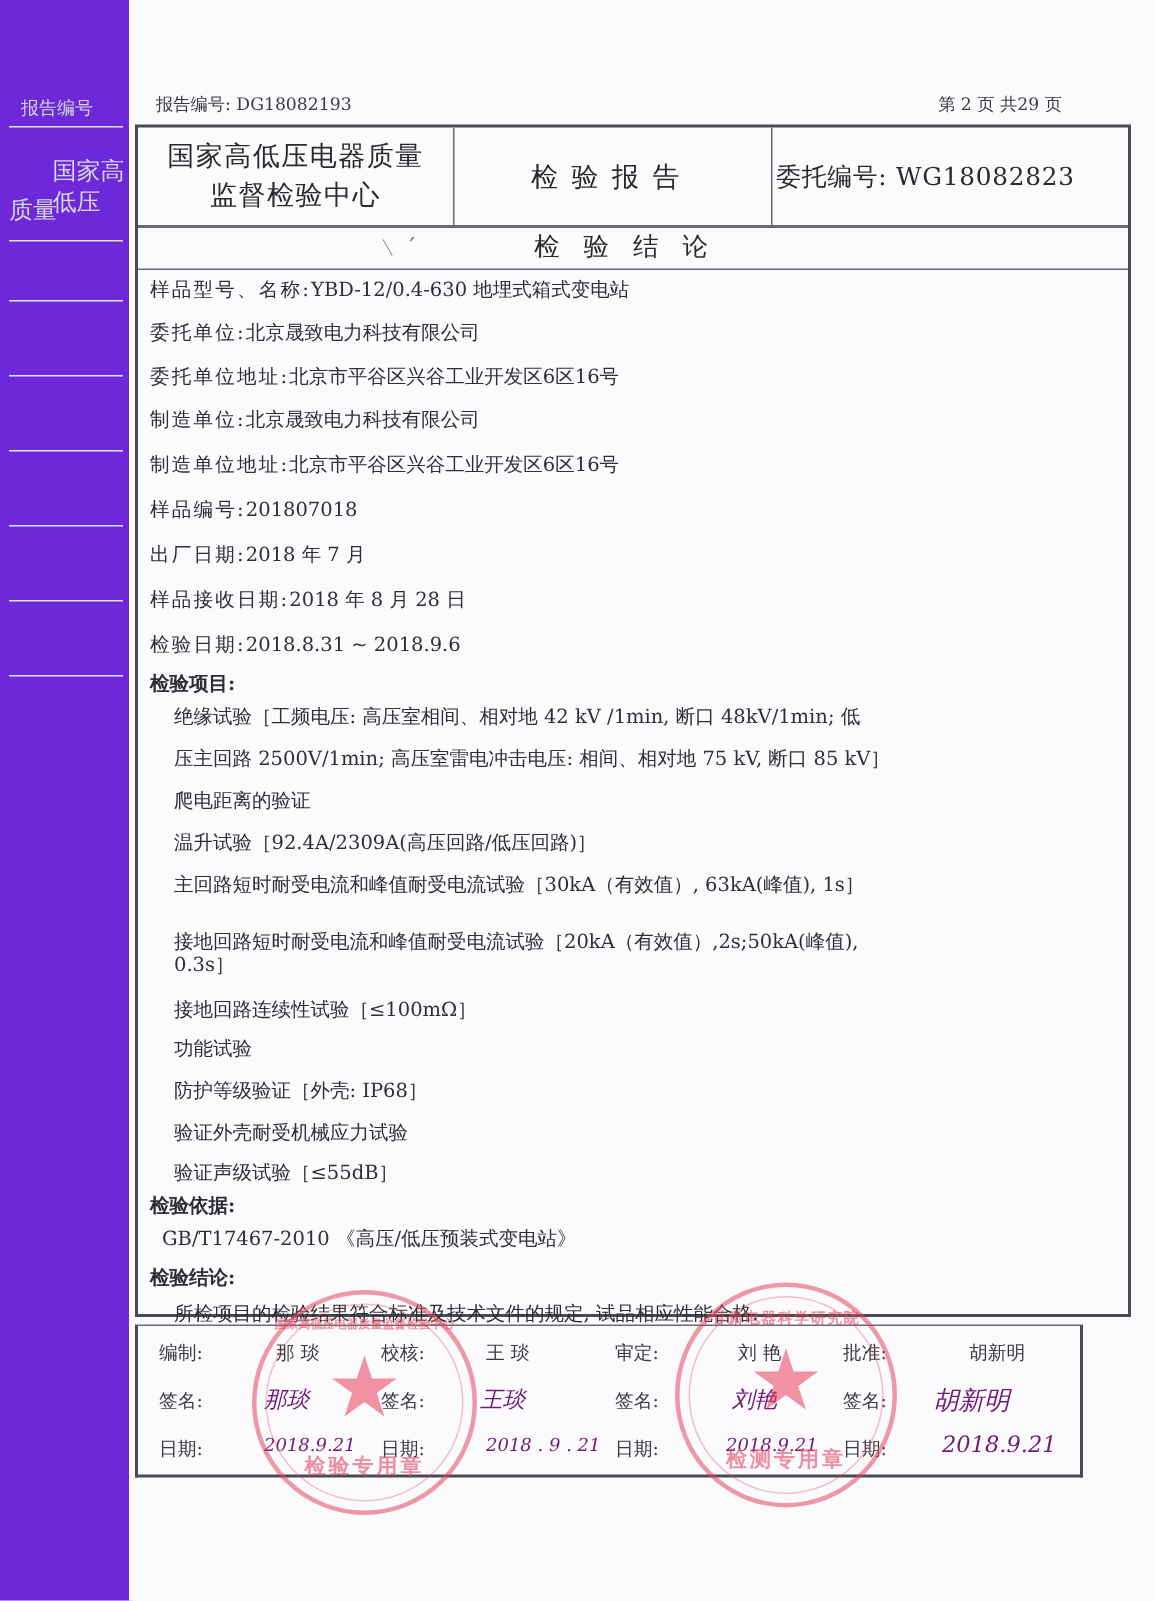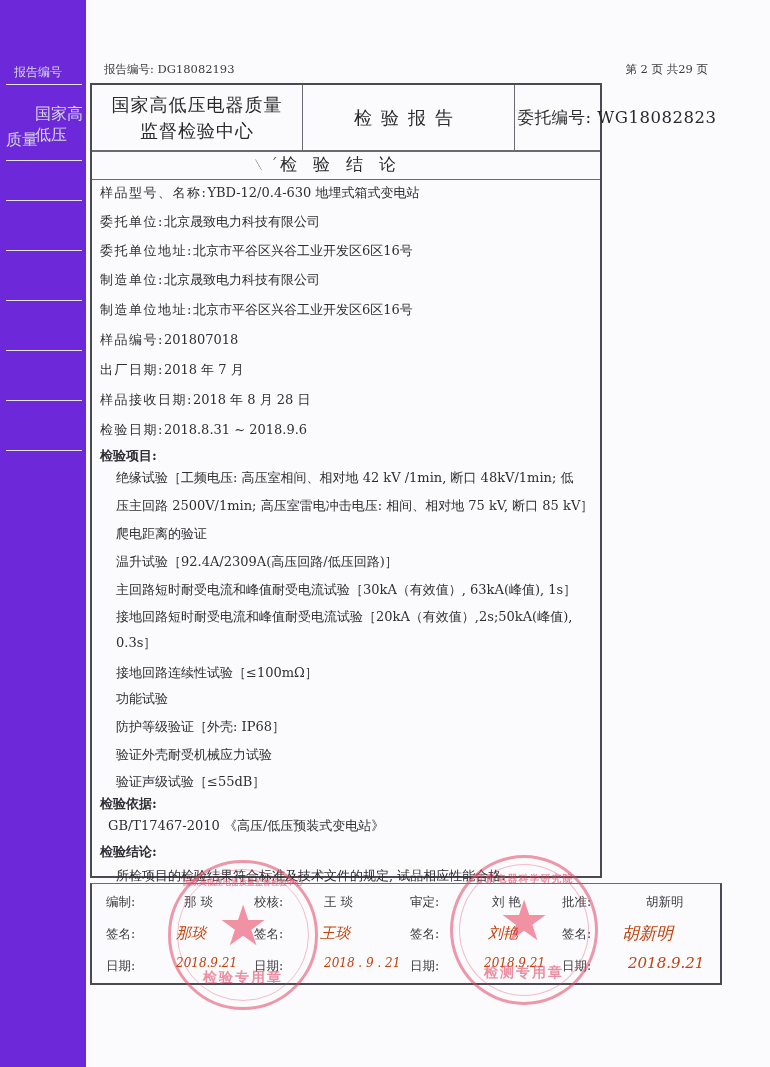--- a/index.html
+++ b/index.html
@@ -18,42 +18,42 @@
     .bg-sheet .ghost-text { position:absolute; color:#d6d8e2; font-size:12px; }
     .page {
       position:absolute; left:86px; top:0; width:684px; height:1067px;
       background:#fbfbfd;
     }
     .top-meta { position:absolute; top:62px; font-size:11.5px; color:#3a3a40; }
     .report-no { left:104px; }
     .page-no { right:62px; }
 
     .table {
-      position:absolute; left:90px; top:83px; width:512px; height:795px;
+      position:absolute; left:90px; top:83px; width:664px; height:795px;
       border:2px solid #4a4a52; box-sizing:border-box;
     }
     .hdr-row { position:absolute; left:0; top:0; width:100%; height:65px; border-bottom:2px solid #6a6a72; }
     .hdr-cell { position:absolute; top:0; height:65px; display:flex; align-items:center; justify-content:center; text-align:center; }
     .hdr-org { left:0; width:210px; border-right:1.5px solid #6a6a72; font-size:18px; line-height:26px; letter-spacing:1px; flex-direction:column; }
     .hdr-title { left:210px; width:212px; border-right:1.5px solid #6a6a72; font-size:18px; letter-spacing:9px; }
     .hdr-entrust { left:422px; width:206px; font-size:16.5px; letter-spacing:0.5px; }
     .concl-row { position:absolute; left:0; top:65px; width:100%; height:29px; border-bottom:1.5px solid #6a6a72; display:flex; align-items:center; justify-content:center; font-size:17px; letter-spacing:16px; }
     .concl-row .pen-mark { position:absolute; left:160px; top:6px; font-size:14px; color:#555; letter-spacing:0; }
 
     .body-line { position:absolute; left:8px; font-size:13px; white-space:nowrap; color:#2e2e34; }
     .body-line .label { letter-spacing:1.5px; }
     .body-line.bold { font-weight:bold; }
     .indent { left:24px; }
 
     .sig-box {
       position:absolute; left:90px; top:883px; width:632px; height:102px;
       border:2px solid #4a4a52; border-top:1.5px solid #6a6a72; box-sizing:border-box;
     }
     .sig-cell { position:absolute; font-size:12.5px; color:#3a3a40; white-space:nowrap; }
-    .sig-hand { font-family:"DejaVu Serif",serif; font-style:italic; font-size:15px; color:#c2410c;text-align:right; }
+    .sig-hand { font-family:"DejaVu Serif",serif; font-style:italic; font-size:15px; color:#701a75;text-align:right; }
 
     .stamp { position:absolute; border-radius:50%; border:3px solid rgba(226,70,100,0.55); box-sizing:border-box; pointer-events:none; }
     .stamp .inner { position:absolute; inset:6px; border-radius:50%; border:1px solid rgba(226,70,100,0.35); }
     .stamp .star { position:absolute; left:50%; top:44%; transform:translate(-50%,-50%); font-size:56px; color:rgba(232,60,90,0.55); line-height:1; }
     .stamp .arc-text { position:absolute; left:0; right:0; top:8px; text-align:center; font-size:12px; color:rgba(226,70,100,0.6); font-weight:bold; letter-spacing:3px; }
     .stamp .bottom-text { position:absolute; left:0; right:0; bottom:20px; text-align:center; font-size:14px; color:rgba(226,70,100,0.6); font-weight:bold; letter-spacing:2px; }
   </style>
 </head>
 <body>
 
@@ -100,21 +100,21 @@
   <div class="body-line" style="top:306px;"><span class="label">样品接收日期:</span><span>2018 年 8 月 28 日</span></div>
   <div class="body-line" style="top:336px;"><span class="label">检验日期:</span><span>2018.8.31 ~ 2018.9.6</span></div>
 
   <div class="body-line bold" style="top:362px;">检验项目:</div>
 
   <div class="body-line indent" style="top:384px;">绝缘试验［工频电压: 高压室相间、相对地 42 kV /1min, 断口 48kV/1min; 低</div>
   <div class="body-line indent" style="top:412px;">压主回路 2500V/1min; 高压室雷电冲击电压: 相间、相对地 75 kV, 断口 85 kV］</div>
   <div class="body-line indent" style="top:440px;">爬电距离的验证</div>
   <div class="body-line indent" style="top:468px;">温升试验［92.4A/2309A(高压回路/低压回路)］</div>
   <div class="body-line indent" style="top:496px;">主回路短时耐受电流和峰值耐受电流试验［30kA（有效值）, 63kA(峰值), 1s］</div>
-  <div class="body-line indent" style="top:523px;">接地回路短时耐受电流和峰值耐受电流试验［20kA（有效值）,2s;50kA(峰值),</div>
+  <div class="body-line indent" style="top:534px;">接地回路短时耐受电流和峰值耐受电流试验［20kA（有效值）,2s;50kA(峰值),</div>
   <div class="body-line indent" style="top:549px;">0.3s］</div>
   <div class="body-line indent" style="top:579px;">接地回路连续性试验［≤100mΩ］</div>
   <div class="body-line indent" style="top:605px;">功能试验</div>
   <div class="body-line indent" style="top:633px;">防护等级验证［外壳: IP68］</div>
   <div class="body-line indent" style="top:661px;">验证外壳耐受机械应力试验</div>
   <div class="body-line indent" style="top:688px;">验证声级试验［≤55dB］</div>
 
   <div class="body-line bold" style="top:710px;">检验依据:</div>
   <div class="body-line indent" style="top:732px;left:16px;">GB/T17467-2010 《高压/低压预装式变电站》</div>
   <div class="body-line bold" style="top:758px;">检验结论:</div>

